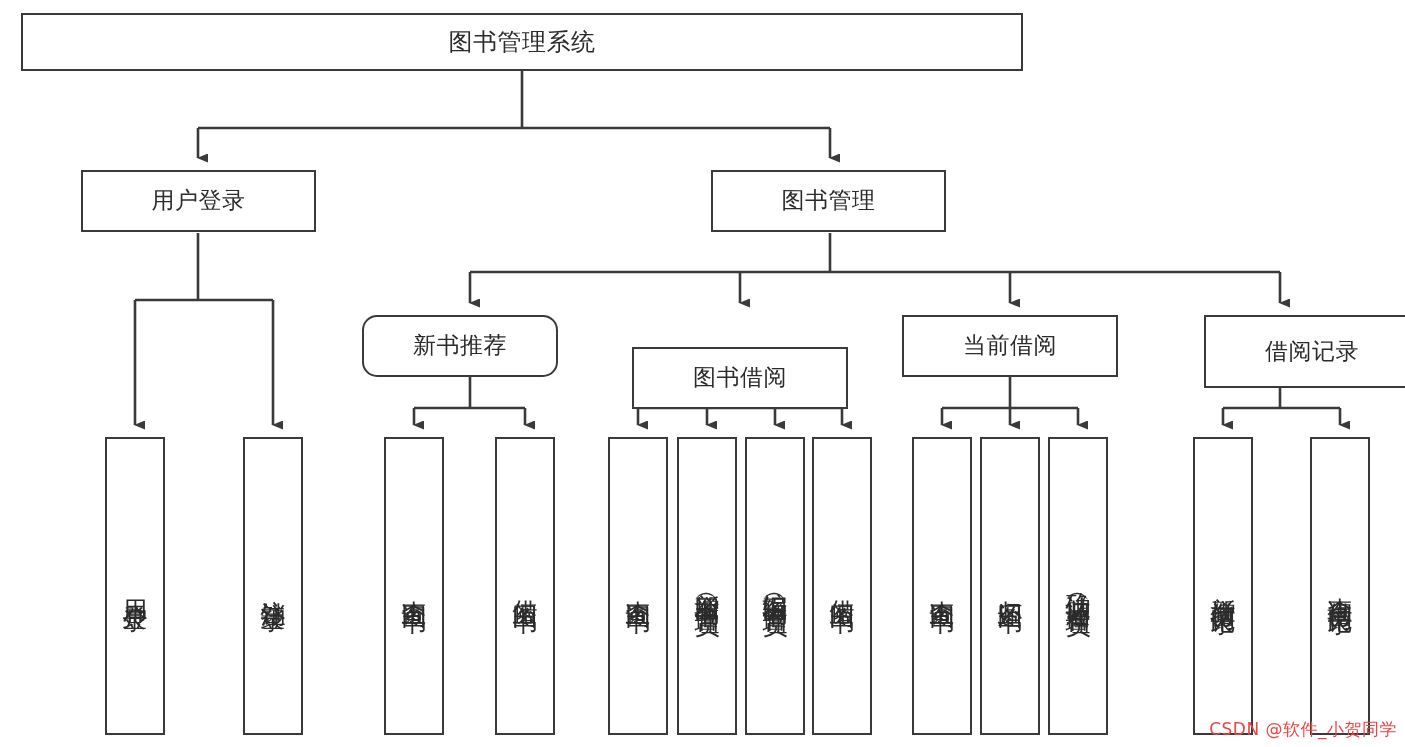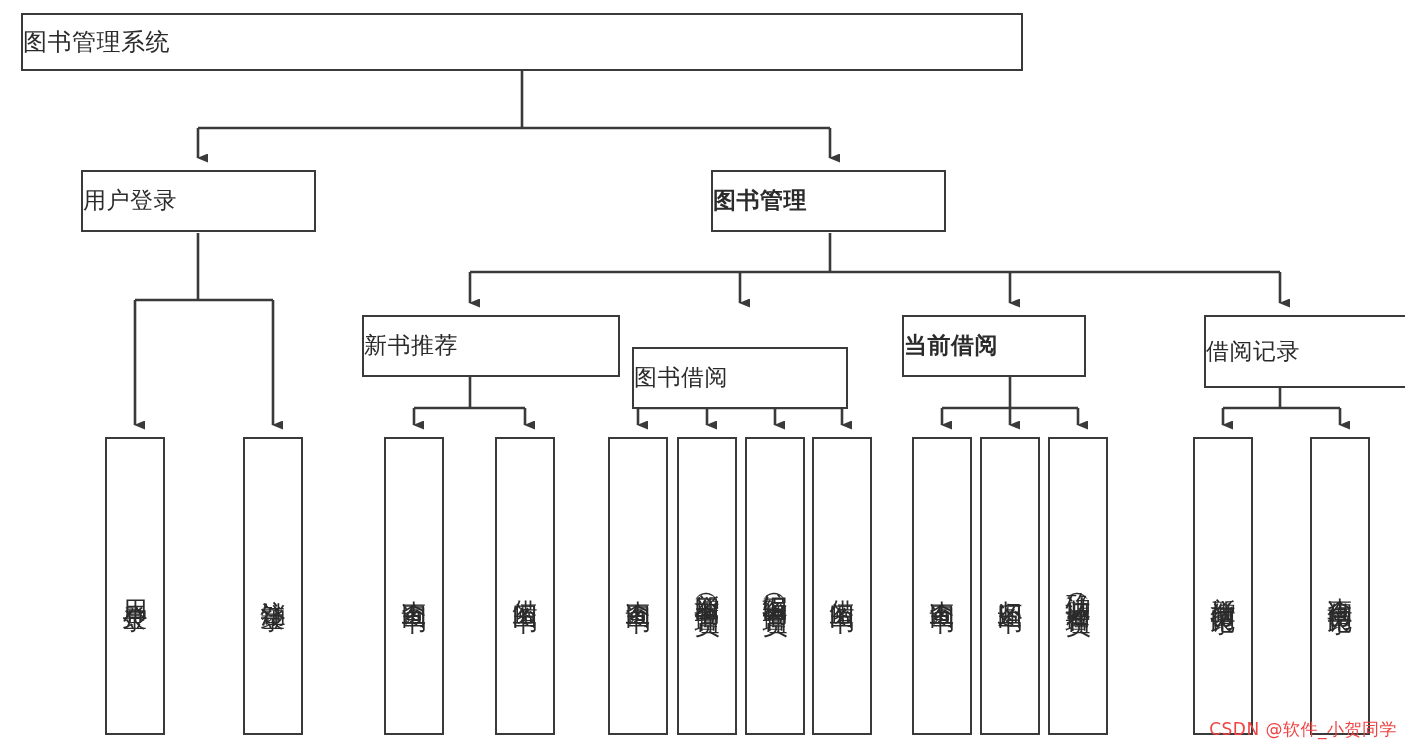--- a/index.html
+++ b/index.html
@@ -26,20 +26,21 @@
     height: 747px;
     pointer-events: none;
   }
   .node {
     position: absolute;
     box-sizing: border-box;
     border: 2.5px solid #3a3a3a;
     background: #ffffff;
     display: flex;
     align-items: center;
+    justify-content: center;
     color: #2b2b2b;
   }
   .node .label {
     display: block;
     text-align: center;
     line-height: 1.12;
     white-space: nowrap;
   }
   
   .node.horiz .label {
@@ -129,33 +130,33 @@
   </svg>
 
   <div class="node horiz root" style="left:21px; top:13px; width:1002px; height:58px;">
     <span class="label">图书管理系统</span>
   </div>
 
   <div class="node horiz" style="left:81px; top:170px; width:235px; height:62px;">
     <span class="label">用户登录</span>
   </div>
 
-  <div class="node horiz" style="left:711px; top:170px; width:235px; height:62px;font-weight:bold;">
+  <div class="node horiz" style="left:711px; top:170px; width:235px; height:62px;">
     <span class="label">图书管理</span>
   </div>
 
-  <div class="node horiz" style="left:362px; top:315px; width:258px; height:62px;">
+  <div class="node horiz" style="left:362px; top:315px; width:196px; height:62px;border-radius:15px;">
     <span class="label">新书推荐</span>
   </div>
 
   <div class="node horiz" style="left:632px; top:315px; width:216px; height:62px;margin-top:32px;">
     <span class="label">图书借阅</span>
   </div>
 
-  <div class="node horiz" style="left:902px; top:315px; width:184px; height:62px;font-weight:bold;">
+  <div class="node horiz" style="left:902px; top:315px; width:216px; height:62px;">
     <span class="label">当前借阅</span>
   </div>
 
   <div class="node horiz" style="left:1204px; top:315px; width:216px; height:73px;">
     <span class="label">借阅记录</span>
   </div>
 
   <div class="node vert" style="left:105px; top:437px; width:60px; height:298px;">
     <span class="label">用户登录</span>
   </div>

